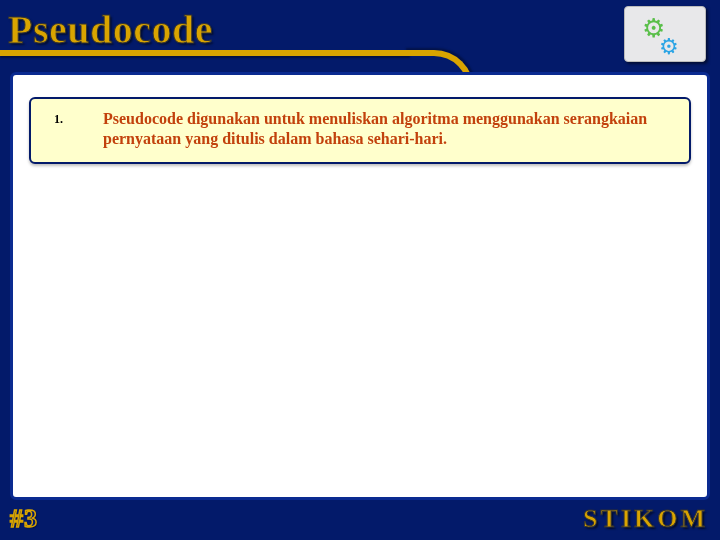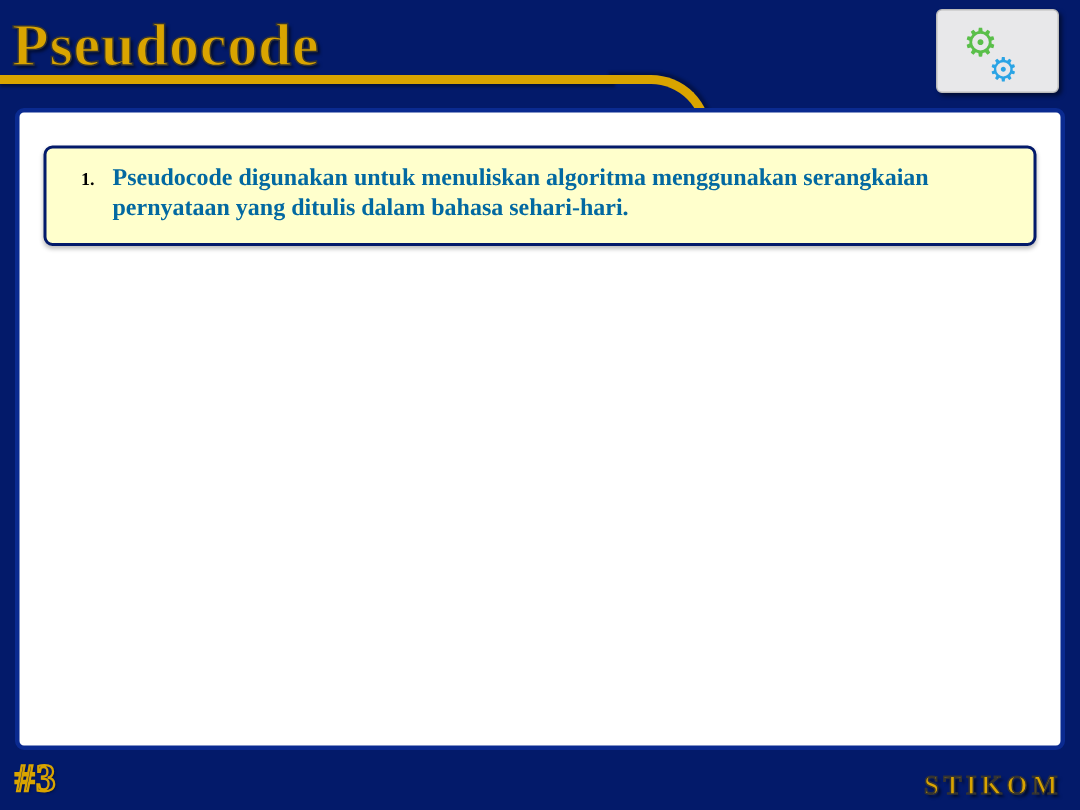--- a/index.html
+++ b/index.html
@@ -92,39 +92,40 @@
     font-size: 12px;
     font-weight: 700;
     color: #000;
     min-width: 18px;
     text-align: right;
     padding-top: 3px;
   }
   .note-text {
     font-size: 16px;
     font-weight: 700;
-    color: #0369a1;
+    color: #c2410c;
     line-height: 1.28;
+    margin-left: 28px;
   }
   .footer-left {
     position: absolute;
     left: 10px;
     bottom: 6px;
     font-size: 26px;
     font-weight: 900;
     color: #031a6a;
     -webkit-text-stroke: 1.5px #d9a400;
     text-shadow: 1px 1px 2px rgba(0,0,0,0.6);
     letter-spacing: 1px;
   }
   .footer-right {
     position: absolute;
     right: 12px;
     bottom: 6px;
-    font-size: 18px;
+    font-size: 26px;
     font-weight: 900;
     color: #d9a400;
     -webkit-text-stroke: 1px #333;
     text-shadow: 2px 2px 2px rgba(0,0,0,0.6);
     letter-spacing: 3px;
   }
 </style>
 </head>
 <body>
 

